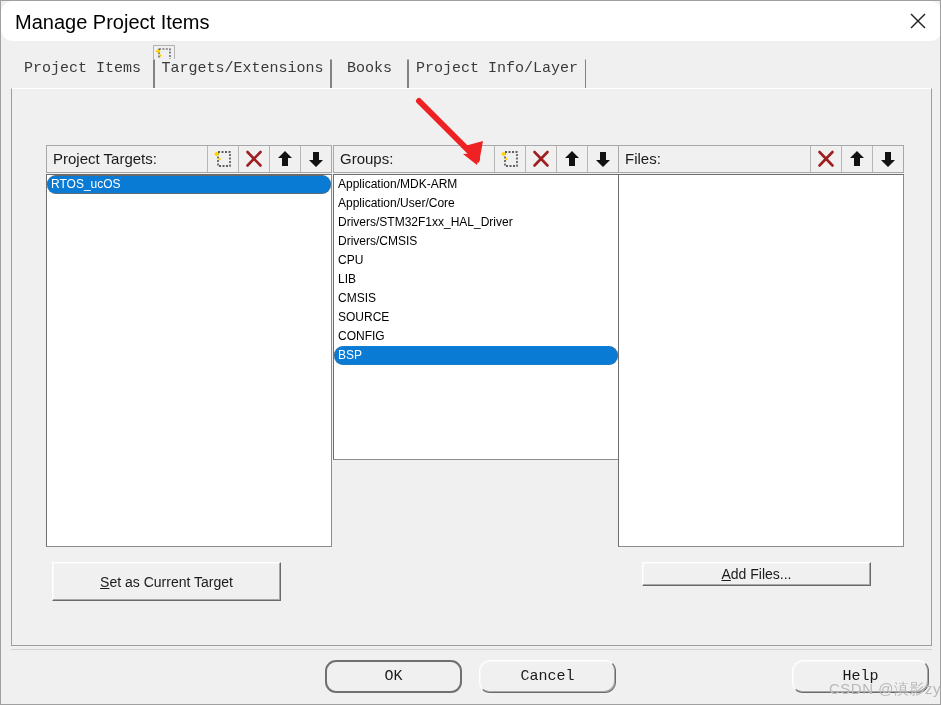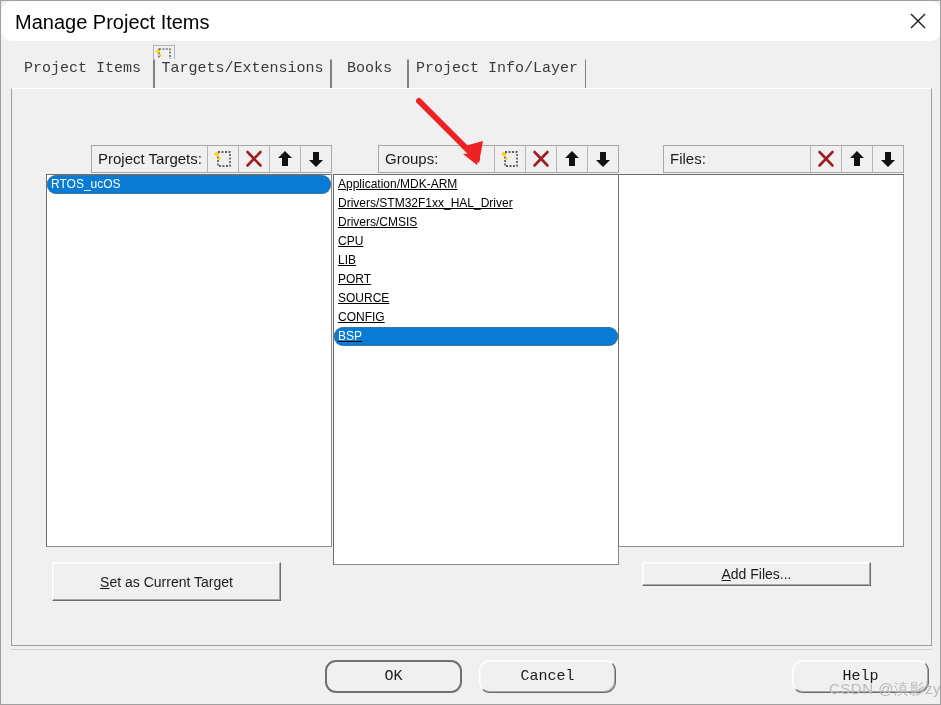--- a/index.html
+++ b/index.html
@@ -112,21 +112,20 @@
   .col {
     position: absolute;
     top: 56px;
   }
   .col-header {
     position: relative;
     height: 28px;
     background: #f0f0f0;
     border: 1px solid #a8a8a8;
     box-sizing: border-box;
-    margin-left: 45px;
   }
   .col-label {
     position: absolute;
     left: 6px;
     top: 4px;
     font-size: 15px;
     color: #1a1a1a;
     white-space: nowrap;
   }
   .hdr-tools {
@@ -335,27 +334,28 @@
               <path d="M9 2 L16 9 L12 9 L12 17 L6 17 L6 9 L2 9 Z" fill="#111"></path>
             </svg>
           </div>
           <div class="tbtn">
             <svg width="18" height="20" viewBox="0 0 18 20">
               <path d="M9 18 L16 11 L12 11 L12 3 L6 3 L6 11 L2 11 Z" fill="#111"></path>
             </svg>
           </div>
         </div>
       </div>
-      <div class="listbox" style="height:391px;text-decoration:underline;">
+      <div class="listbox" style="height:286px;">
         <div class="list-item">Application/MDK-ARM</div>
+        <div class="list-item">Application/User/Core</div>
         <div class="list-item">Drivers/STM32F1xx_HAL_Driver</div>
         <div class="list-item">Drivers/CMSIS</div>
         <div class="list-item">CPU</div>
         <div class="list-item">LIB</div>
-        <div class="list-item">PORT</div>
+        <div class="list-item">CMSIS</div>
         <div class="list-item">SOURCE</div>
         <div class="list-item">CONFIG</div>
         <div class="list-item selected">BSP</div>
       </div>
     </div>
 
     <div class="col" style="left:606px; width:286px;">
       <div class="col-header">
         <div class="col-label">Files:</div>
         <div class="hdr-tools">

